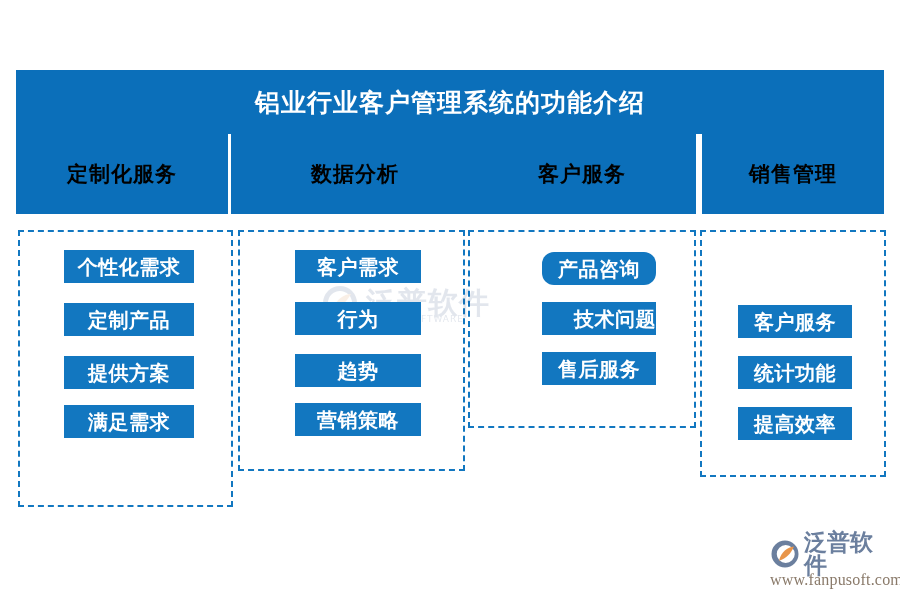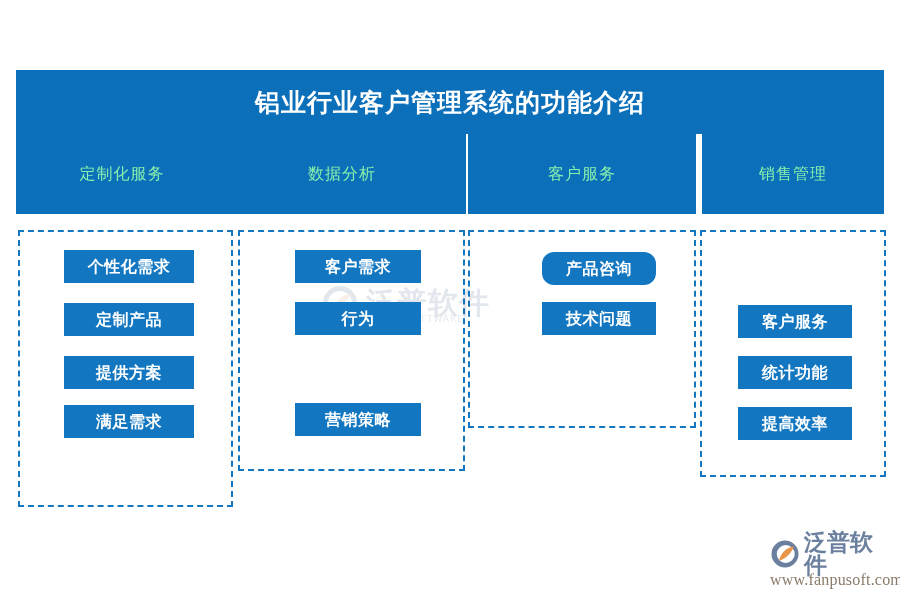--- a/index.html
+++ b/index.html
@@ -53,29 +53,29 @@
   .col-header {
     position: absolute;
     top: 0;
     height: 80px;
     background: #0b6fba;
     display: flex;
     align-items: center;
     justify-content: center;
   }
   .col-header-text {
-    color: #86efac;
-    font-size: 16px;
-    font-weight: normal;
+    color: #000000;
+    font-size: 21px;
+    font-weight: bold;
     letter-spacing: 1px;
     line-height: 1;
   }
 
   .ch0 { left: 0px;   width: 212px; }
-  .ch1 { left: 202px; width: 248px; }
+  .ch1 { left: 215px; width: 248px; }
   .ch2 { left: 452px; width: 228px; }
   .ch3 { left: 686px; width: 182px; }
 
   
   .group-box {
     position: absolute;
     border: 2px dashed #1277c0;
     box-sizing: border-box;
     background: transparent;
   }
@@ -88,21 +88,21 @@
   .chip {
     position: absolute;
     height: 33px;
     background: #1277c0;
     display: flex;
     align-items: center;
     justify-content: center;
   }
   .chip-text {
     color: #ffffff;
-    font-size: 16px;
+    font-size: 20px;
     font-weight: bold;
     letter-spacing: 0.5px;
     line-height: 1;
     white-space: nowrap;
   }
 
   
   .chip.c0 { left: 64px;  width: 130px; }
   .chip.c1 { left: 295px; width: 126px; }
   .chip.c2 { left: 542px; width: 114px; }
@@ -113,21 +113,21 @@
   .r1 { top: 303px; }
   .r2 { top: 356px; }
   .r3 { top: 405px; }
 
   .c1.r0 { top: 250px; }
   .c1.r1 { top: 302px; }
   .c1.r2 { top: 354px; }
   .c1.r3 { top: 403px; }
 
   .c2.r0 { top: 252px; border-radius: 12px; }
-  .c2.r1 { top: 302px; }
+  .c2.r1 { top: 302px; justify-content: flex-end; }
   .c2.r2 { top: 352px; }
 
   .c3.r0 { top: 254px; }
   .c3.r1 { top: 305px; }
   .c3.r2 { top: 356px; }
   .c3.r3 { top: 407px; }
 
   
   .watermark {
     position: absolute;
@@ -251,29 +251,35 @@
   <div class="chip c0 r3">
     <span class="chip-text">满足需求</span>
   </div>
 
   <div class="chip c1 r0">
     <span class="chip-text">客户需求</span>
   </div>
   <div class="chip c1 r1">
     <span class="chip-text">行为</span>
   </div>
+  <div class="chip c1 r2">
+    <span class="chip-text">趋势</span>
+  </div>
   <div class="chip c1 r3">
     <span class="chip-text">营销策略</span>
   </div>
 
   <div class="chip c2 r0">
     <span class="chip-text">产品咨询</span>
   </div>
   <div class="chip c2 r1">
     <span class="chip-text">技术问题</span>
+  </div>
+  <div class="chip c2 r2">
+    <span class="chip-text">售后服务</span>
   </div>
 
   <div class="chip c3 r1">
     <span class="chip-text">客户服务</span>
   </div>
   <div class="chip c3 r2">
     <span class="chip-text">统计功能</span>
   </div>
   <div class="chip c3 r3">
     <span class="chip-text">提高效率</span>

